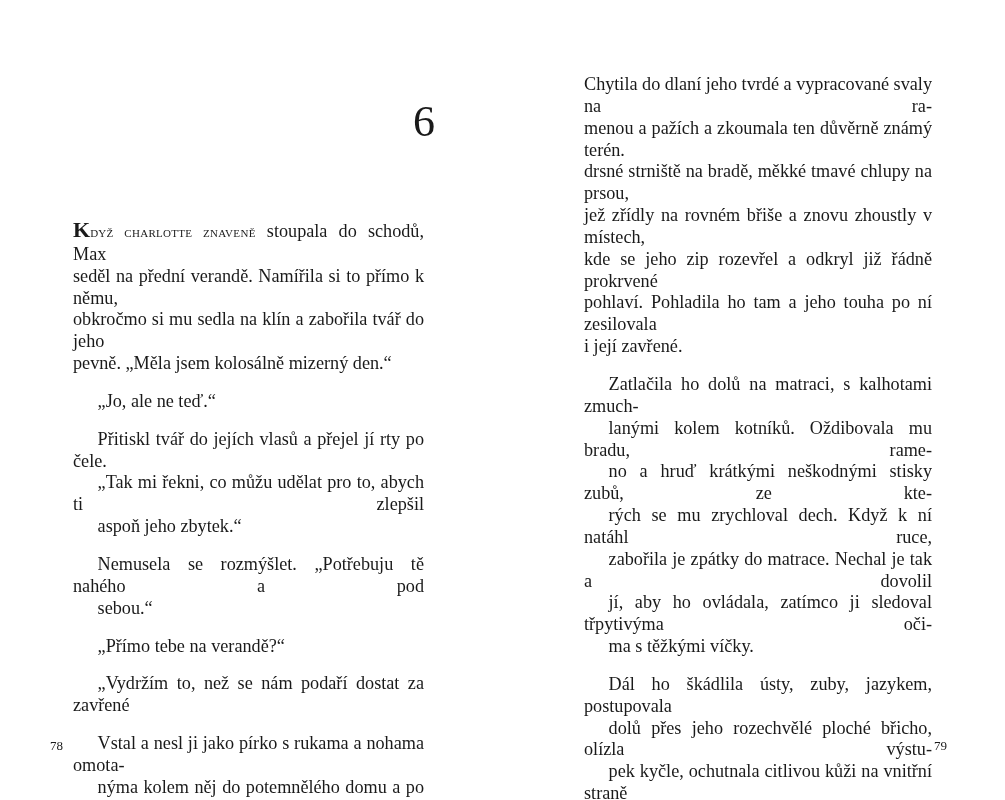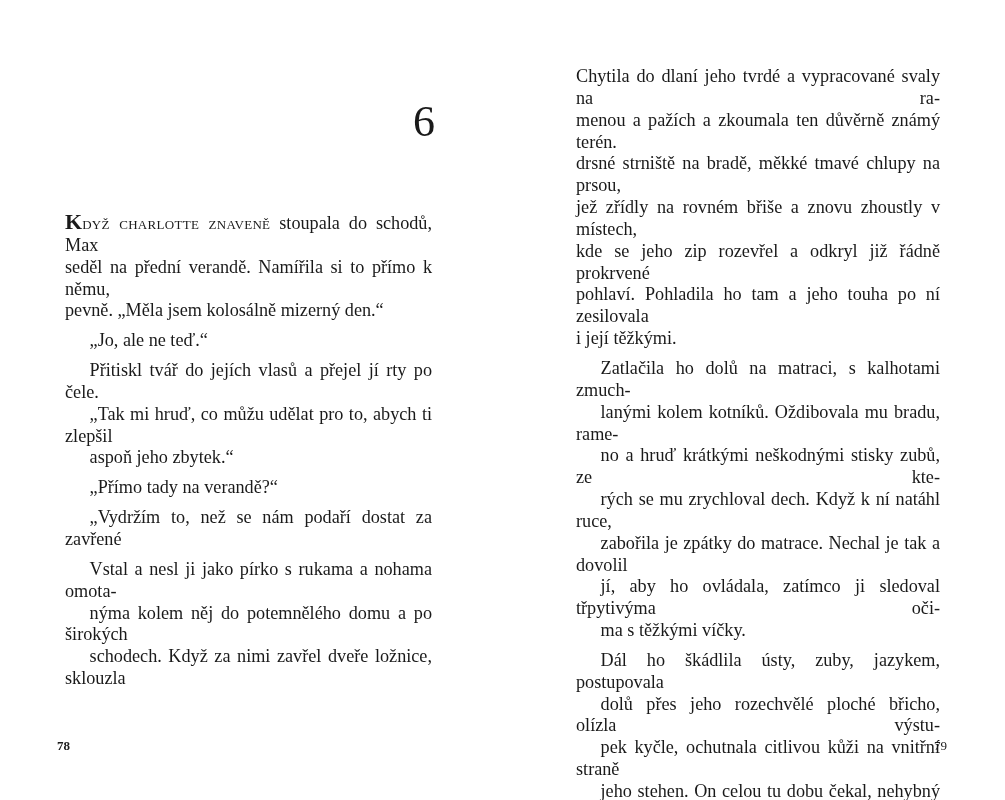--- a/index.html
+++ b/index.html
@@ -5,51 +5,56 @@
   html, body { margin: 0; padding: 0; background: #ffffff; }
   body { width: 1005px; height: 800px; position: relative; overflow: hidden;
          font-family: "Liberation Serif", "DejaVu Serif", serif; color: #1a1a1a; }
   .page { position: absolute; top: 0; height: 800px; }
   #page-left { left: 0; width: 502px; }
   #page-right { left: 503px; width: 502px; }
   .chapter-num { position: absolute; right: 67px; top: 100px; font-size: 44px; line-height: 1; font-weight: normal; }
   .text { position: absolute; font-size: 18.2px; line-height: 21.85px; text-align: justify; hyphens: manual; }
   #page-left .text { left: 57px; width: 383px; top: 203px; }
   #page-right .text { left: 65px; width: 380px; top: 58px; }
-  .text p { margin: 8px; text-indent: 1.35em; }
+  .text p { margin: 16px; text-indent: 1.35em; }
   .text p.noindent { text-indent: 0; }
   .line { display: block; text-align-last: justify; }
   .line.last { text-align-last: left; }
   .dropcap-k { font-weight: bold; font-size: 22px; }
-  .smallcaps { font-variant: small-caps; font-size: 19px; letter-spacing: 0.3px; }
+  .smallcaps { font-variant: small-caps; font-size: 15px; letter-spacing: 0.3px; }
   .folio { position: absolute; top: 738px; font-size: 13px; }
-  #page-left .folio { left: 57px; font-weight: bold; }
+  #page-left .folio { left: 50px; }
   #page-right .folio { right: 58px; }
 </style>
 </head>
 <body>
 
 <div class="page" id="page-left">
   <div class="chapter-num">6</div>
   <div class="text" id="left-text">
     <p class="noindent">
       <span class="line"><span class="dropcap-k">K</span><span class="smallcaps">dyž charlotte znaveně</span><span> stoupala do schodů, Max</span></span>
     <span class="line">seděl na přední verandě. Namířila si to přímo k němu,</span>
+        <span class="line">obkročmo si mu sedla na klín a zabořila tvář do jeho</span>
         <span class="line last">pevně. „Měla jsem kolosálně mizerný den.“</span>
       </p>
       <p class="">
         <span class="line last">„Jo, ale ne teď.“</span>
       </p>
       <p class="">
         <span class="line">Přitiskl tvář do jejích vlasů a přejel jí rty po čele.</span>
-        <span class="line">„Tak mi hruď, co můžu udělat pro to, abych ti zlepšil</span>
+        <span class="line">„Tak mi řekni, co můžu udělat pro to, abych ti zlepšil</span>
         <span class="line last">aspoň jeho zbytek.“</span>
       </p>
       <p class="">
-        <span class="line last">„Přímo tady na verandě?“</span>
+        <span class="line">Nemusela se rozmýšlet. „Potřebuju tě nahého a pod</span>
+        <span class="line last">sebou.“</span>
+      </p>
+      <p class="">
+        <span class="line last">„Přímo tebe na verandě?“</span>
       </p>
       <p class="">
         <span class="line">„Vydržím to, než se nám podaří dostat za zavřené</span>
       </p>
       <p class="">
         <span class="line">Vstal a nesl ji jako pírko s rukama a nohama omota-</span>
         <span class="line">nýma kolem něj do potemnělého domu a po širokých</span>
         <span class="line">schodech. Když za nimi zavřel dveře ložnice, sklouzla</span>
       </p>
     </div>
@@ -58,21 +63,21 @@
 
 <div class="page" id="page-right">
   <div class="text" id="right-text">
       <p class="noindent">
         <span class="line">Chytila do dlaní jeho tvrdé a vypracované svaly na ra-</span>
         <span class="line">menou a pažích a zkoumala ten důvěrně známý terén.</span>
         <span class="line">drsné strniště na bradě, měkké tmavé chlupy na prsou,</span>
         <span class="line">jež zřídly na rovném břiše a znovu zhoustly v místech,</span>
         <span class="line">kde se jeho zip rozevřel a odkryl již řádně prokrvené</span>
         <span class="line">pohlaví. Pohladila ho tam a jeho touha po ní zesilovala</span>
-        <span class="line last">i její těžkými.</span>
+        <span class="line last">i její zavřené.</span>
       </p>
       <p class="">
         <span class="line">Zatlačila ho dolů na matraci, s kalhotami zmuch-</span>
         <span class="line">lanými kolem kotníků. Oždibovala mu bradu, rame-</span>
         <span class="line">no a hruď krátkými neškodnými stisky zubů, ze kte-</span>
         <span class="line">rých se mu zrychloval dech. Když k ní natáhl ruce,</span>
         <span class="line">zabořila je zpátky do matrace. Nechal je tak a dovolil</span>
         <span class="line">jí, aby ho ovládala, zatímco ji sledoval třpytivýma oči-</span>
         <span class="line last">ma s těžkými víčky.</span>
       </p>

